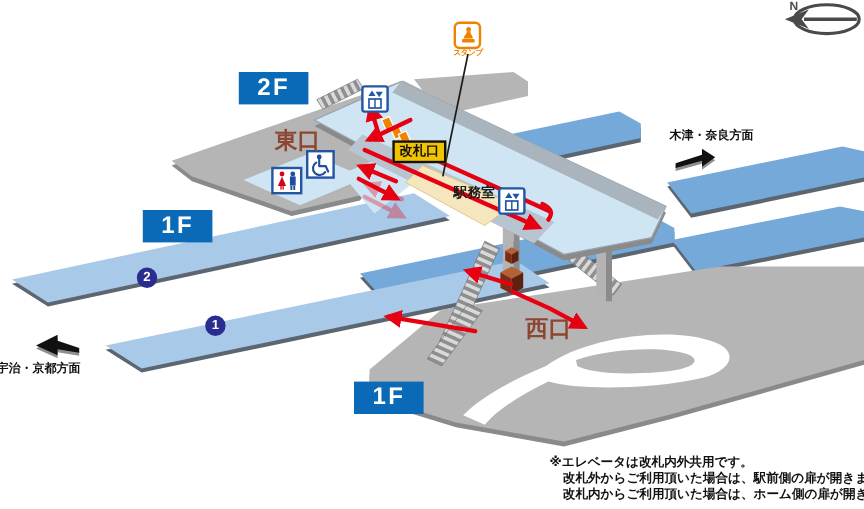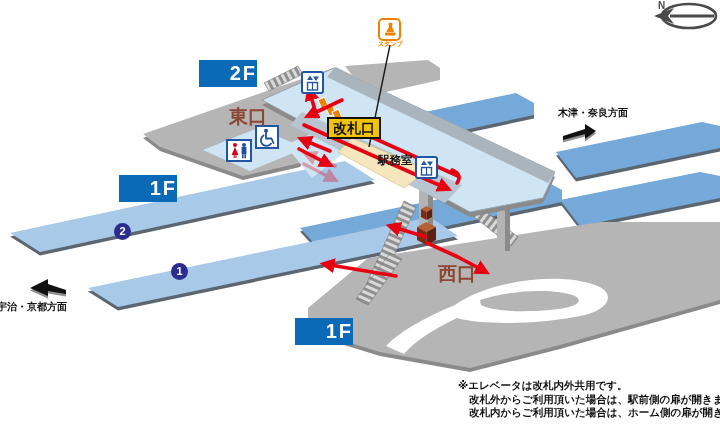--- a/index.html
+++ b/index.html
@@ -1,24 +1,24 @@
 <!DOCTYPE html>
 <html><head>
 <meta charset="utf-8">
 <style>
   html,body{margin:0;padding:0;background:#fff;}
   #stage{position:relative;width:720px;height:424px;background:#fff;overflow:hidden;
          font-family:"Liberation Sans","DejaVu Sans",sans-serif;}
   #iso{position:absolute;left:0;top:0;}
   .ov{position:absolute;white-space:nowrap;}
-  .fbox{background:#0a6ab8;color:#fff;font-weight:bold;font-size:20px;text-align:right;
+  .fbox{background:#0a6ab8;color:#fff;font-weight:bold;font-size:20px;text-align:center;
         letter-spacing:2px;width:58px;height:27px;line-height:27px;}
   .exit{color:#8c4632;font-weight:bold;font-size:19px;}
   .gatebox{background:#f2c400;border:2px solid #111;color:#111;font-weight:bold;
-           font-size:14px;line-height:1;padding:2px 4px;}
+           font-size:11px;line-height:1;padding:2px 4px;}
   .office{color:#1a1a1a;font-weight:bold;font-size:11.5px;}
   .dir{color:#111;font-weight:bold;font-size:10px;}
   .badge{width:17px;height:17px;border-radius:50%;background:#2a2d8f;color:#fff;
          font-weight:bold;font-size:11px;text-align:center;line-height:17px;}
   .notes{left:458px;top:379px;font-size:10.5px;font-weight:bold;color:#111;line-height:13.5px;}
   .notes .ind{padding-left:11px;}
   .stampcap{color:#ef8200;font-weight:bold;font-size:6.5px;letter-spacing:-0.5px;
             width:26px;text-align:center;}
   .nlab{color:#4a4a4a;font-weight:bold;font-size:10px;}
 </style>

